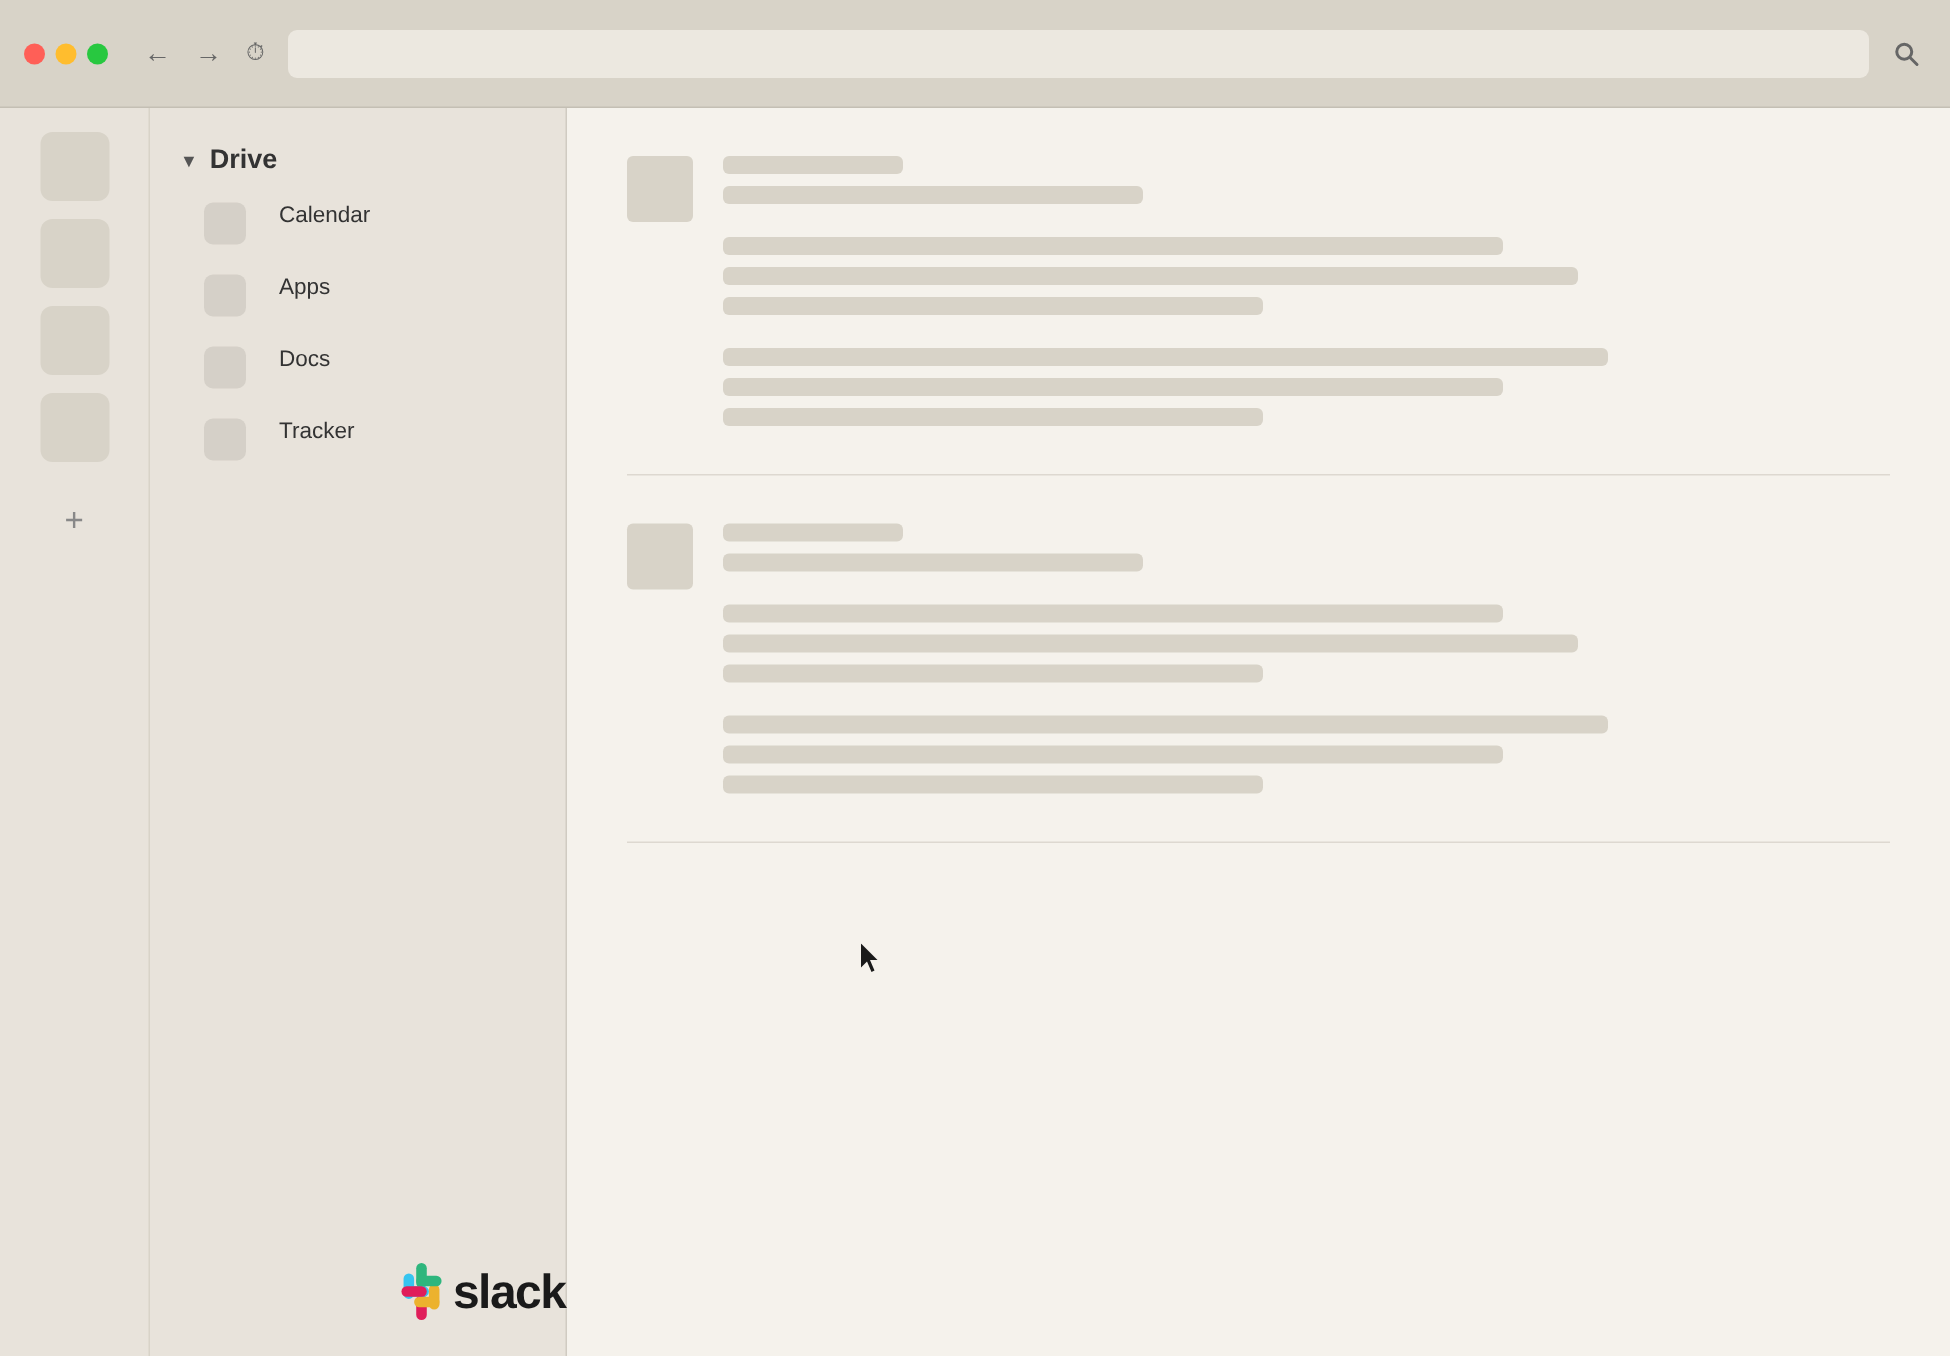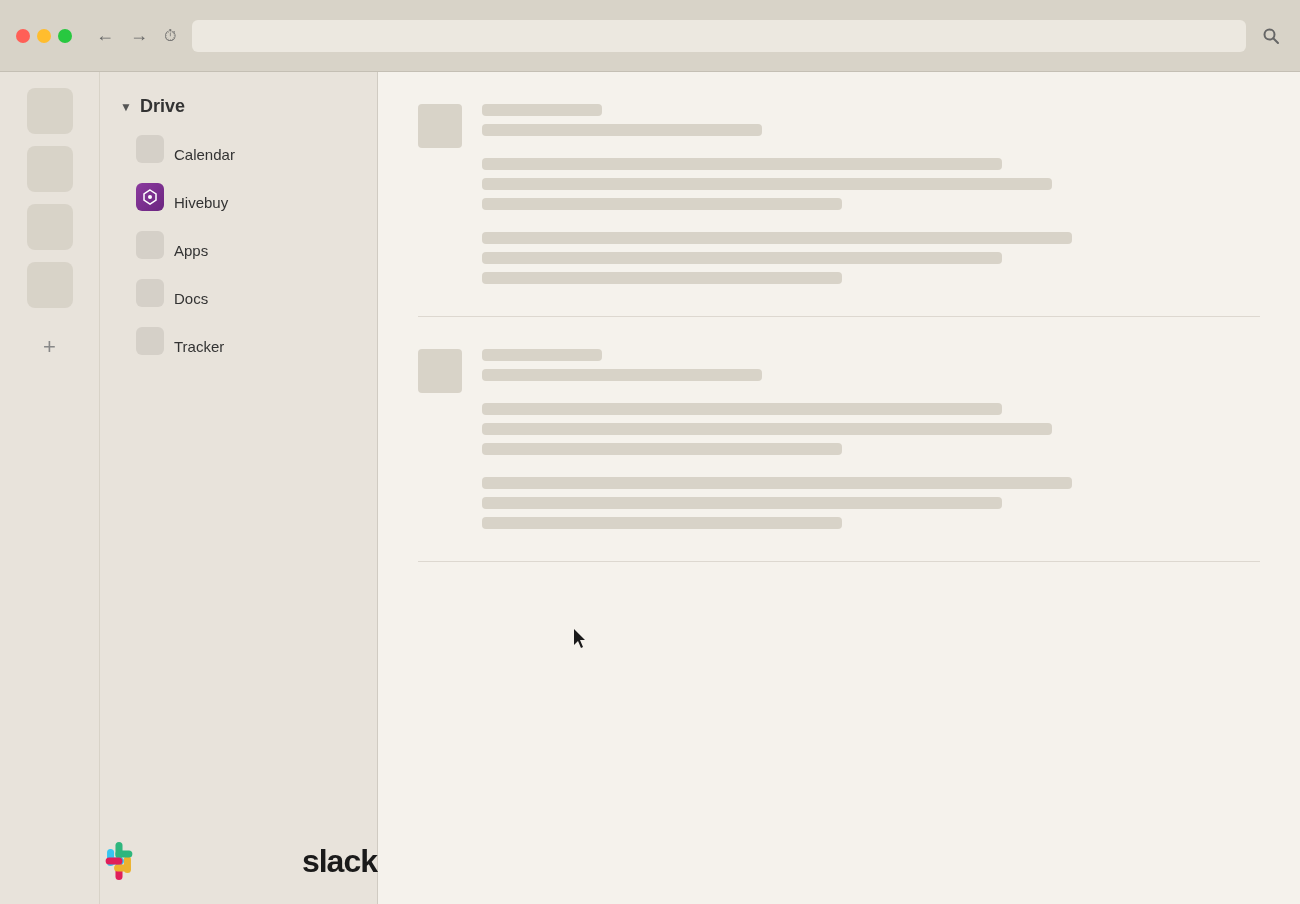--- a/index.html
+++ b/index.html
@@ -150,22 +150,22 @@
       cursor: pointer;
     }
 
     .chevron-icon {
       font-size: 12px;
       color: #555;
     }
 
     .nav-item {
       display: flex;
-      align-items: flex-end;
-      gap: 10px;
+      align-items: flex-start;
+      gap: 22px;
       padding: 10px 24px 10px 36px;
       cursor: pointer;
       font-size: 15px;
       color: #333;
     }
 
     .nav-icon-placeholder {
       width: 28px;
       height: 28px;
       background: #d5d0c8;
@@ -188,21 +188,21 @@
     }
 
     
     .slack-branding {
       position: absolute;
       bottom: 24px;
       left: 0;
       right: 0;
       display: flex;
       align-items: center;
-      justify-content: space-between;
+      justify-content: flex-end;
       gap: 2px;
     }
 
     .slack-logo {
       display: flex;
       align-items: center;
     }
 
     .slack-text {
       font-size: 32px;
@@ -307,29 +307,20 @@
     <div class="apps-header">
       <span class="chevron-icon">▼</span>
       <span>Drive</span>
     </div>
 
     <div class="nav-item">
       <div class="nav-icon-placeholder"></div>
       <span>Calendar</span>
     </div>
 
-    <div class="nav-item">
-      <div class="nav-icon-hivebuy">
-        <svg width="16" height="16" viewBox="0 0 16 16" fill="none">
-          <polygon points="8,1 14,5 14,11 8,15 2,11 2,5" stroke="white" stroke-width="1.5" fill="none"></polygon>
-          <circle cx="8" cy="8" r="2" fill="white"></circle>
-        </svg>
-      </div>
-      <span>Hivebuy</span>
-    </div>
 
     <div class="nav-item">
       <div class="nav-icon-placeholder"></div>
       <span>Apps</span>
     </div>
 
     <div class="nav-item">
       <div class="nav-icon-placeholder"></div>
       <span>Docs</span>
     </div>

